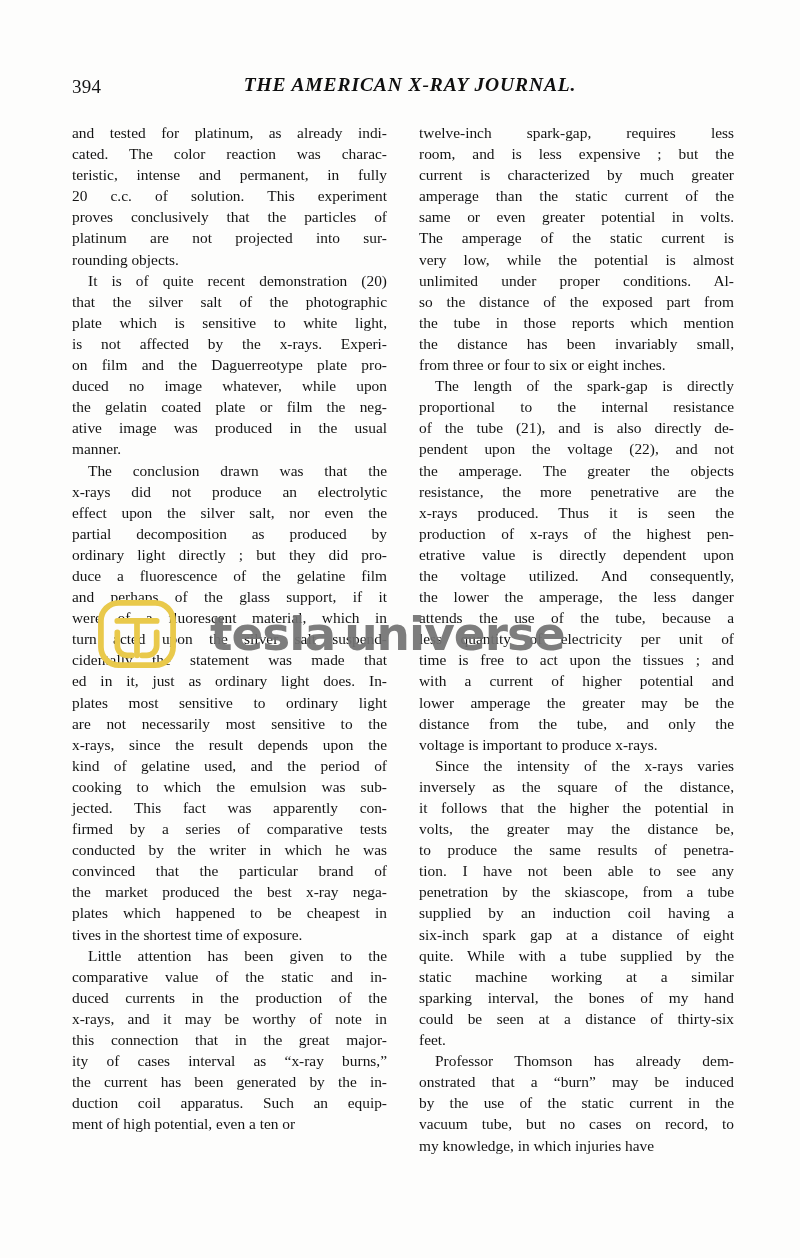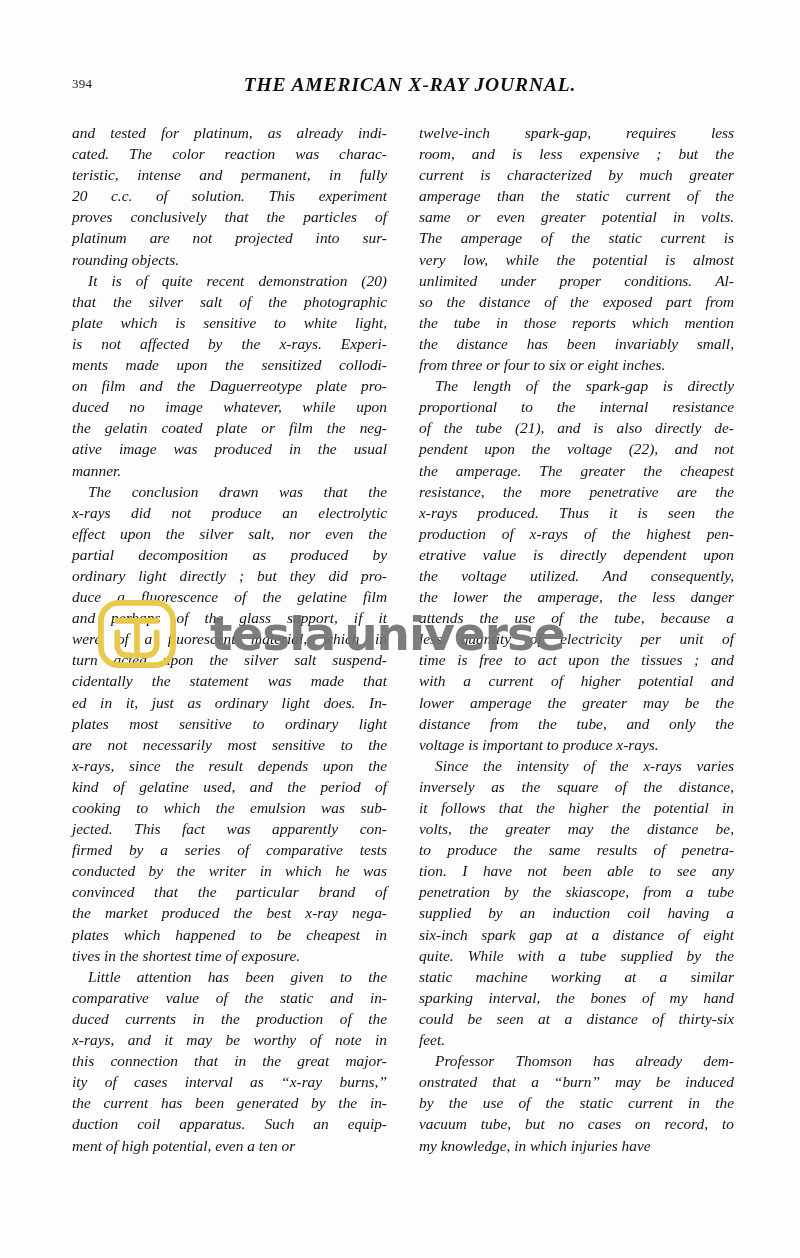--- a/index.html
+++ b/index.html
@@ -26,21 +26,21 @@
     position: absolute;
     left: 0;
     top: 74px;
     width: 800px;
     height: 30px;
   }
   .folio {
     position: absolute;
     left: 72px;
     top: 2px;
-    font-size: 13px;
+    font-size: 19px;
     letter-spacing: 0.3px;
     color: #161616;
   }
   .journal-title {
     position: absolute;
     left: 0;
     top: 0;
     width: 800px;
     text-align: center;
     font-style: italic;
@@ -55,21 +55,20 @@
   .columns {
     position: absolute;
     left: 72px;
     top: 122px;
     width: 662px;
     display: flex;
     gap: 32px;
   }
   .column {
     width: 315px;
-    font-style: italic;
   }
 
   .para {
     margin: 0;
     color: #131313;
     font-size: 15.4px;
     line-height: 21.1px;
   }
   .para .ln {
     display: block;
@@ -141,21 +140,20 @@
           <span class="ln j">20 c.c. of solution.    This experiment</span>
           <span class="ln j">proves conclusively that the particles of</span>
           <span class="ln j">platinum are not projected into sur-</span>
           <span class="ln j last">rounding objects.</span>
         </p>
         <p class="para">
           <span class="ln j ind">It is of quite recent demonstration (20)</span>
           <span class="ln j">that the silver salt of the photographic</span>
           <span class="ln j">plate which is sensitive to white light,</span>
           <span class="ln j">is not affected by the x-rays.   Experi-</span>
-          <span class="ln j">ments made upon the sensitized collodi-</span>
           <span class="ln j">on film and the Daguerreotype plate pro-</span>
           <span class="ln j">duced no image whatever, while upon</span>
           <span class="ln j">the gelatin coated plate or film the neg-</span>
           <span class="ln j">ative image was produced in the usual</span>
           <span class="ln j last">manner.</span>
         </p>
         <p class="para">
           <span class="ln j ind">The conclusion drawn was that the</span>
           <span class="ln j">x-rays did not produce an electrolytic</span>
           <span class="ln j">effect upon the silver salt, nor even the</span>
@@ -205,21 +203,21 @@
           <span class="ln j">so the distance of the exposed part from</span>
           <span class="ln j">the tube in those reports which mention</span>
           <span class="ln j">the distance has been invariably small,</span>
           <span class="ln j last">from three or four to six or eight inches.</span>
         </p>
         <p class="para">
           <span class="ln j ind">The length of the spark-gap is directly</span>
           <span class="ln j">proportional to the internal resistance</span>
           <span class="ln j">of the tube (21), and is also directly de-</span>
           <span class="ln j">pendent upon the voltage (22), and not</span>
-          <span class="ln j">the amperage.   The greater the cheapest</span>
+          <span class="ln j">the amperage.   The greater the objects</span>
           <span class="ln j">resistance, the more penetrative are the</span>
           <span class="ln j">x-rays produced.   Thus it is seen the</span>
           <span class="ln j">production of x-rays of the highest pen-</span>
           <span class="ln j">etrative value is directly dependent upon</span>
           <span class="ln j">the voltage utilized.   And consequently,</span>
           <span class="ln j">the lower the amperage, the less danger</span>
           <span class="ln j">attends the use of the tube, because a</span>
           <span class="ln j">less quantity of electricity per unit of</span>
           <span class="ln j">time is free to act upon the tissues ; and</span>
           <span class="ln j">with a current of higher potential and</span>

